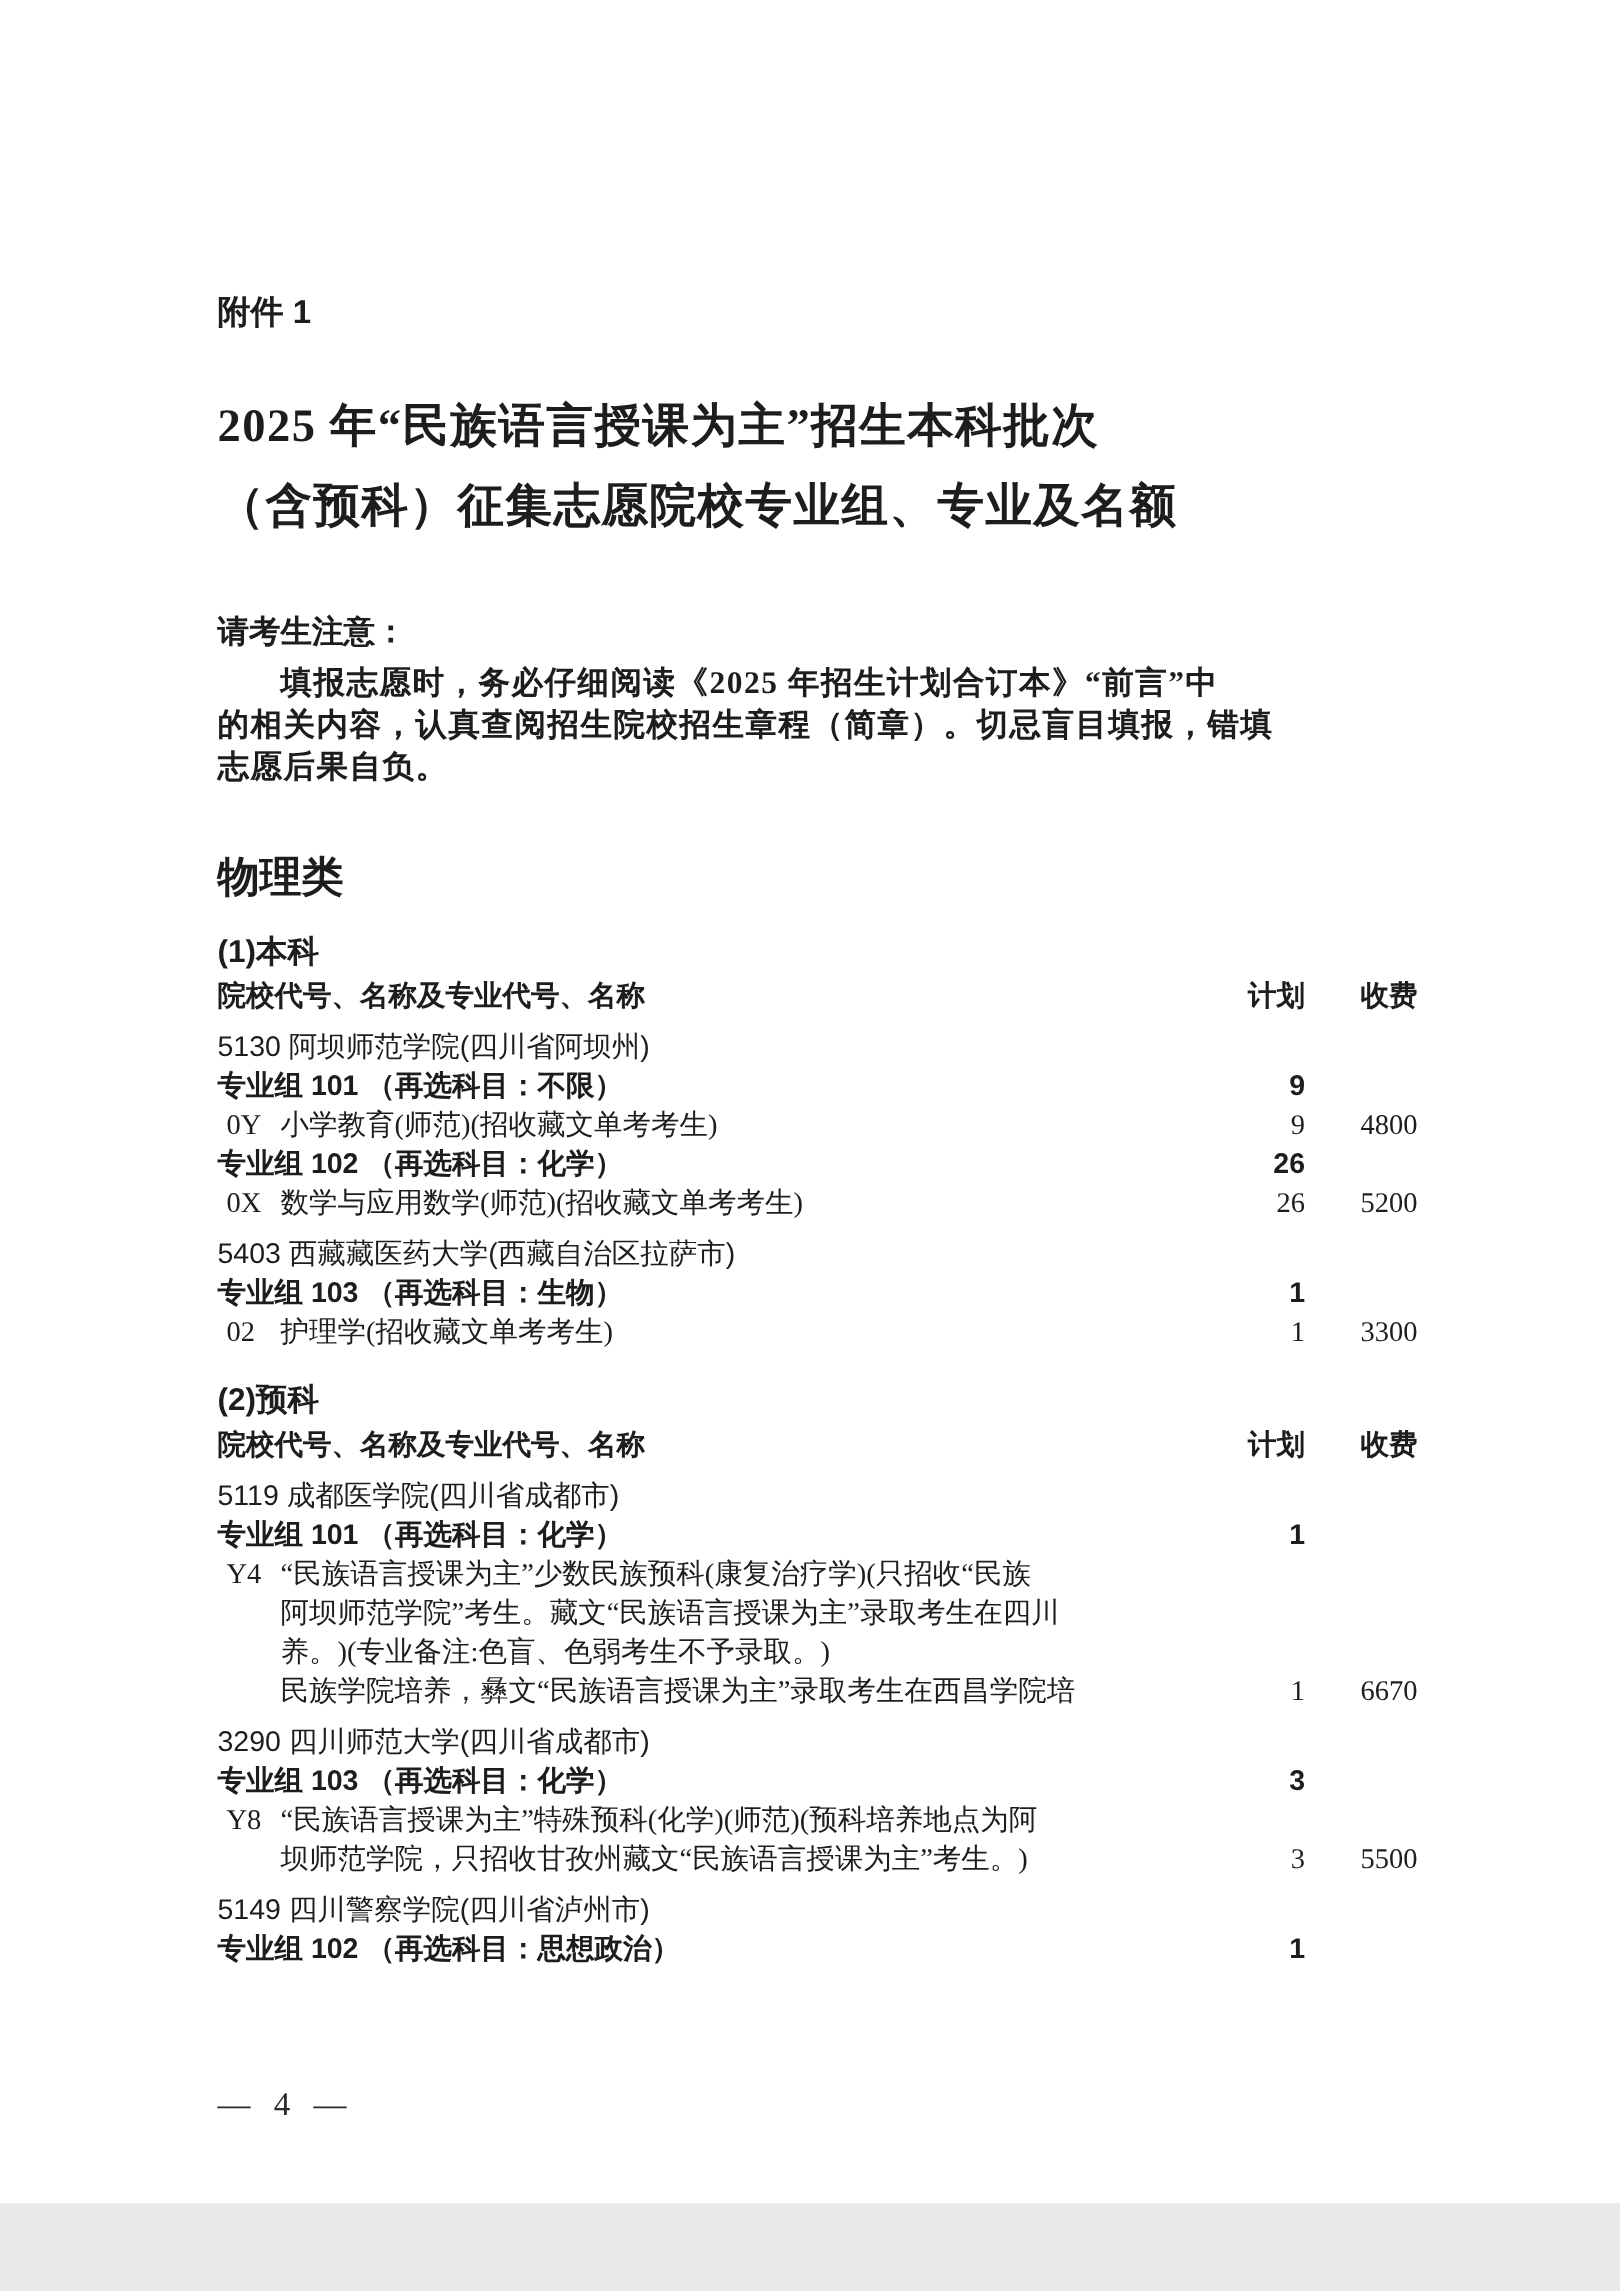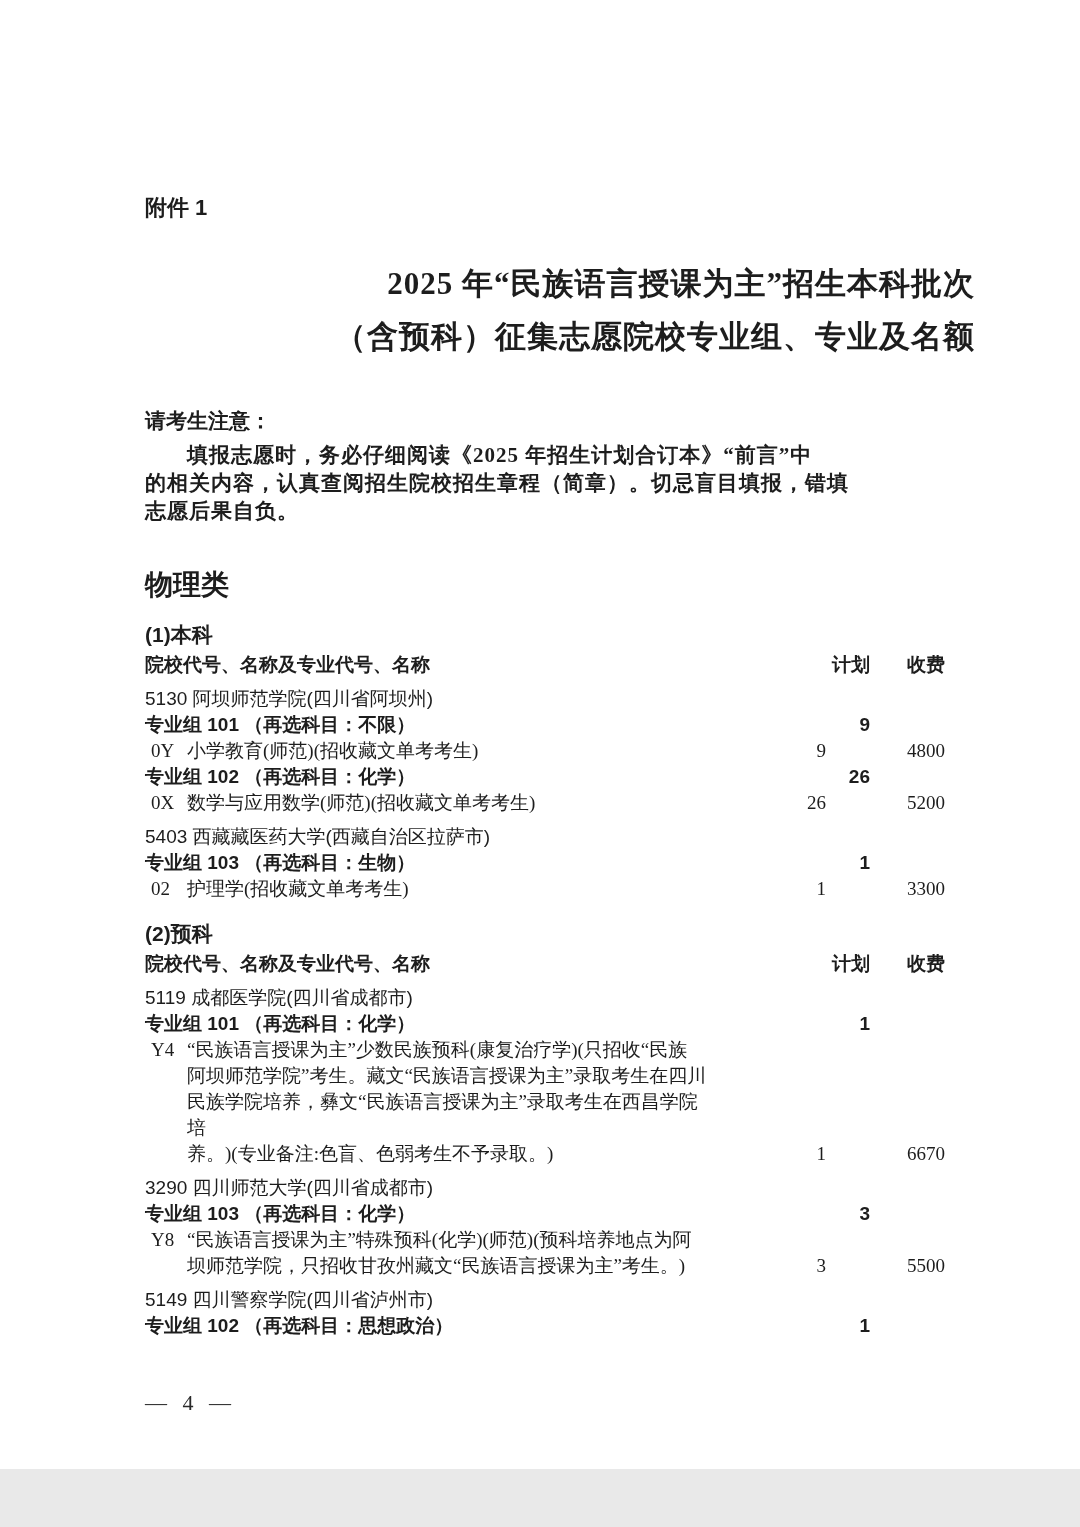--- a/index.html
+++ b/index.html
@@ -15,21 +15,21 @@
   }
   .content { position:absolute; left:145px; top:0; width:830px; }
 
   .attachment {
     margin-top:193px;
     font-family:"Liberation Sans", sans-serif;
     font-weight:700; font-size:22px; line-height:30px;
   }
   .doc-title {
     margin:34px 0 0 0;
-    text-align:right;
+    text-align:left;
     font-family:"Liberation Serif", serif;
     font-weight:700; font-size:31px; line-height:53px;
     letter-spacing:1px;
     white-space:pre-line;
   }
   .notice-head {
     margin-top:44px;
     font-weight:700; font-size:21px; line-height:28px;
   }
   .notice {
@@ -60,21 +60,21 @@
   .col-plan { width:70px; text-align:right; flex:0 0 auto; }
   .col-fee  { width:75px; text-align:right; flex:0 0 auto; }
 
   .institution {
     margin-top:8px;
     font-family:"Liberation Sans", sans-serif;
     font-size:19px; line-height:26px;
   }
   .row { display:flex; align-items:flex-end; font-size:19px; line-height:26px; }
   .row.group { font-family:"Liberation Sans", sans-serif; font-weight:700; }
-  .row.major { font-family:"Liberation Serif", serif; padding-left:6px;gap:44px; }
+  .row.major { font-family:"Liberation Serif", serif; padding-left:6px; }
   .major-name { flex:1; display:flex; min-width:0; }
   .major-code { flex:0 0 36px; }
   .major-lines { flex:1; min-width:0; }
 
   .footer-page {
     position:absolute; left:145px; top:1390px;
     font-size:22px; letter-spacing:5px; color:#2a2a2a;
   }
   .watermark {
     position:absolute; right:18px; top:1468px;
@@ -165,22 +165,22 @@
             <span class="col-name">专业组 101 （再选科目：化学）</span>
             <span class="col-plan">1</span>
             <span class="col-fee"></span>
           </div>
           <div class="row major">
             <div class="major-name col-name">
               <span class="major-code">Y4</span>
               <div class="major-lines">
                 <div>“民族语言授课为主”少数民族预科(康复治疗学)(只招收“民族</div>
                 <div>阿坝师范学院”考生。藏文“民族语言授课为主”录取考生在四川</div>
+                <div>养。)(专业备注:色盲、色弱考生不予录取。)</div>
                 <div>民族学院培养，彝文“民族语言授课为主”录取考生在西昌学院培</div>
-                <div>养。)(专业备注:色盲、色弱考生不予录取。)</div>
               </div>
             </div>
             <span class="col-plan">1</span>
             <span class="col-fee">6670</span>
           </div>
           <div class="institution">3290 四川师范大学(四川省成都市)</div>
           <div class="row group">
             <span class="col-name">专业组 103 （再选科目：化学）</span>
             <span class="col-plan">3</span>
             <span class="col-fee"></span>

